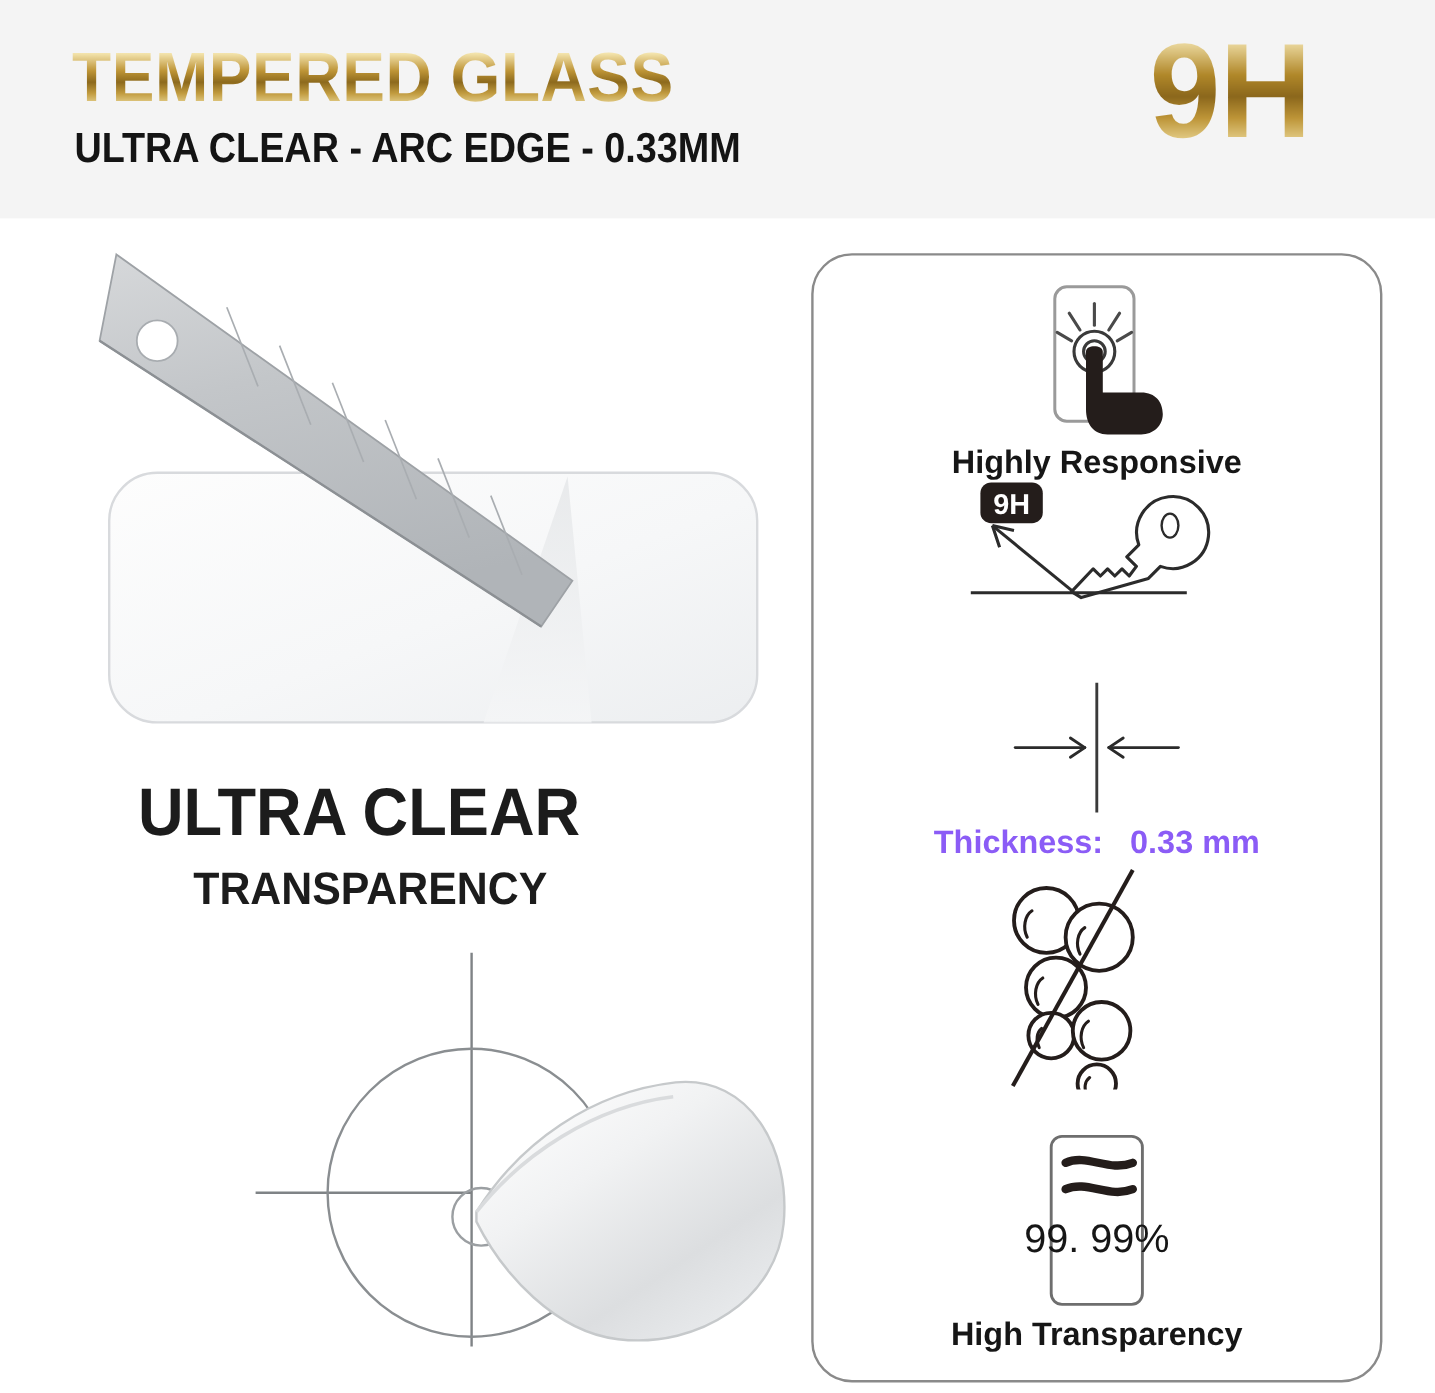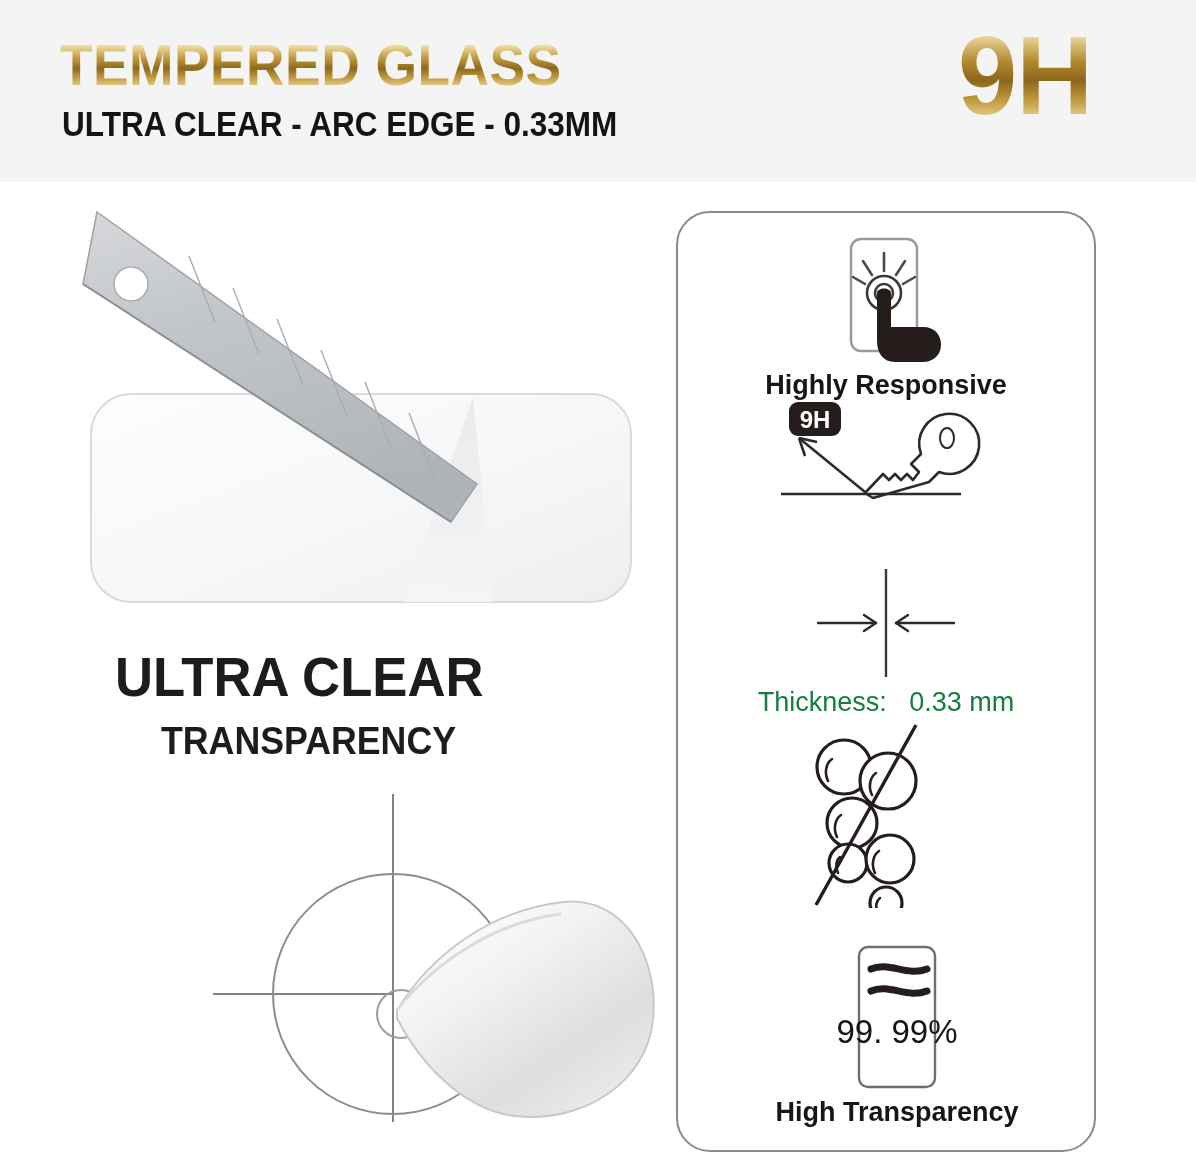--- a/index.html
+++ b/index.html
@@ -158,21 +158,21 @@
     transform: scaleX(0.94);
     transform-origin: left center;
     white-space: nowrap;
   }
 
   
   .right-panel {
     position: absolute;
     left: 676px;
     top: 211px;
-    width: 420px;
+    width: 476px;
     height: 941px;
     border: 2px solid #8a8a8a;
     border-radius: 34px;
     background: #ffffff;
     box-sizing: border-box;
   }
   .feature {
     position: absolute;
     left: 0;
     width: 100%;
@@ -186,30 +186,30 @@
     display: block;
     font-size: 27px;
     font-weight: bold;
     color: #161616;
     letter-spacing: 0px;
     margin-top: 4px;
     white-space: nowrap;
   }
   .thick-label {
     font-size: 27px;
-    font-weight: normal;
-    color: #15803d;
+    font-weight: bold;
+    color: #8b5cf6;
     white-space: pre;
   }
 
   .f1 { top: 18px; }
   .f2 { top: 185px; }
   .f3 { top: 350px; }
   .f4 { top: 510px; }
-  .f5 { top: 730px; padding-left: 11px; }
+  .f5 { top: 730px; }
 </style>
 </head>
 <body>
 
 <div id="page">
 
   <div class="header-band"></div>
   <div class="header-title">TEMPERED GLASS</div>
   <div class="header-sub">ULTRA CLEAR - ARC EDGE - 0.33MM</div>
   <div class="hardness-badge">9H</div>

